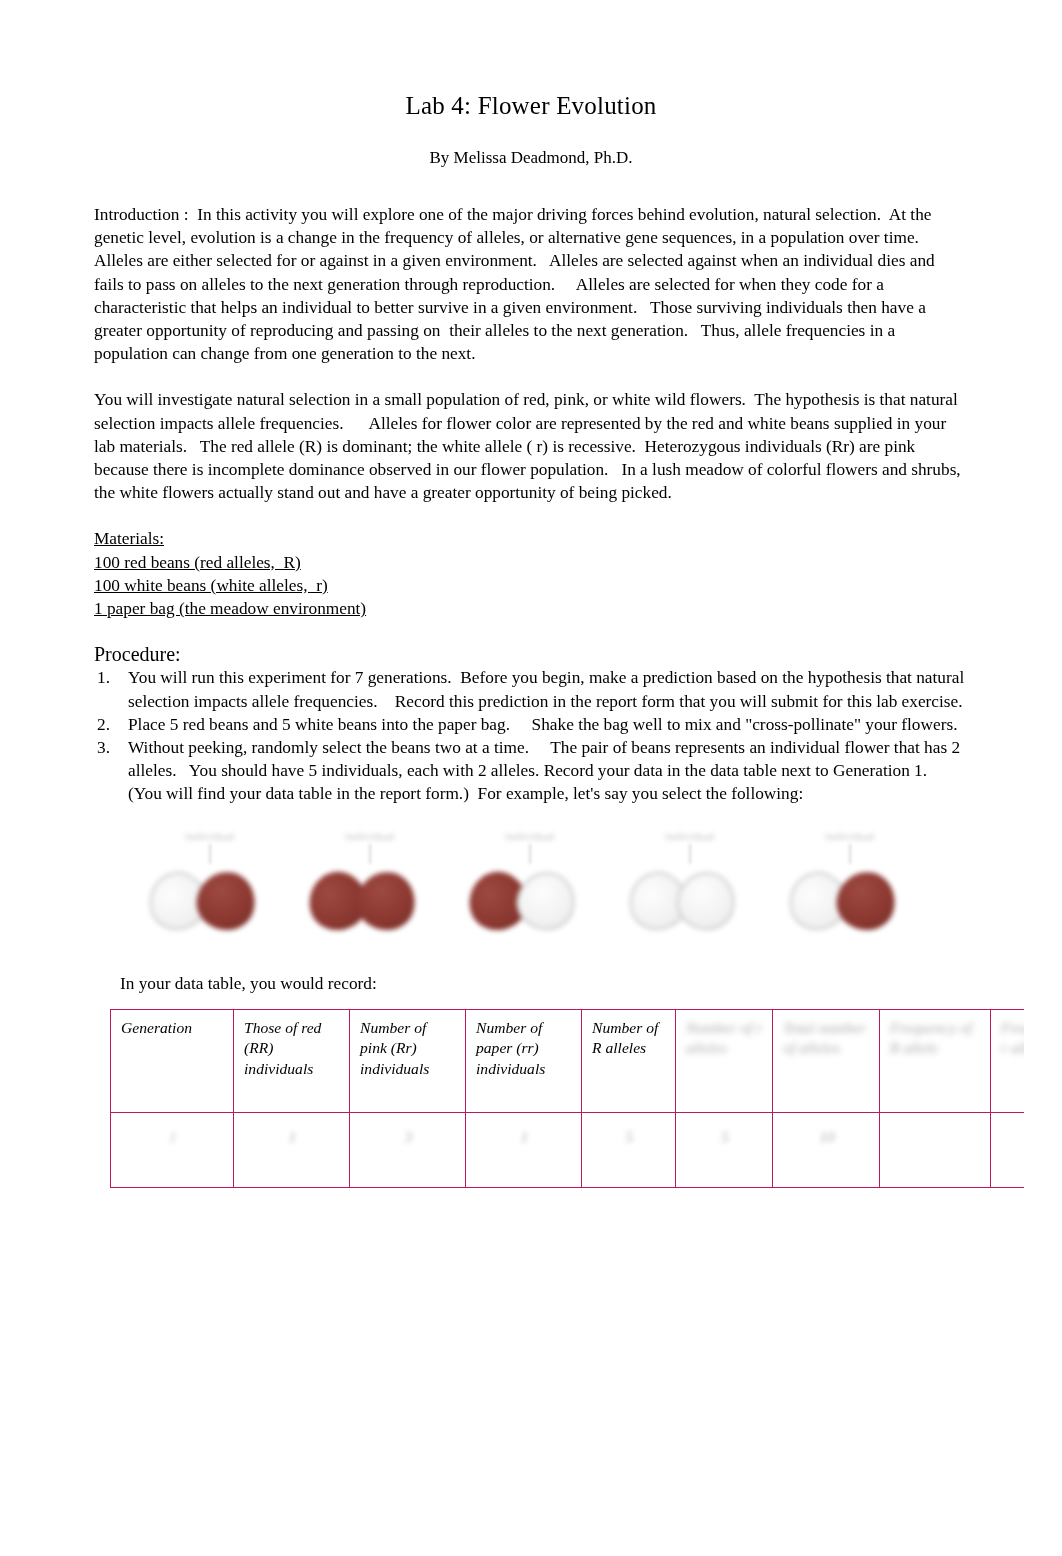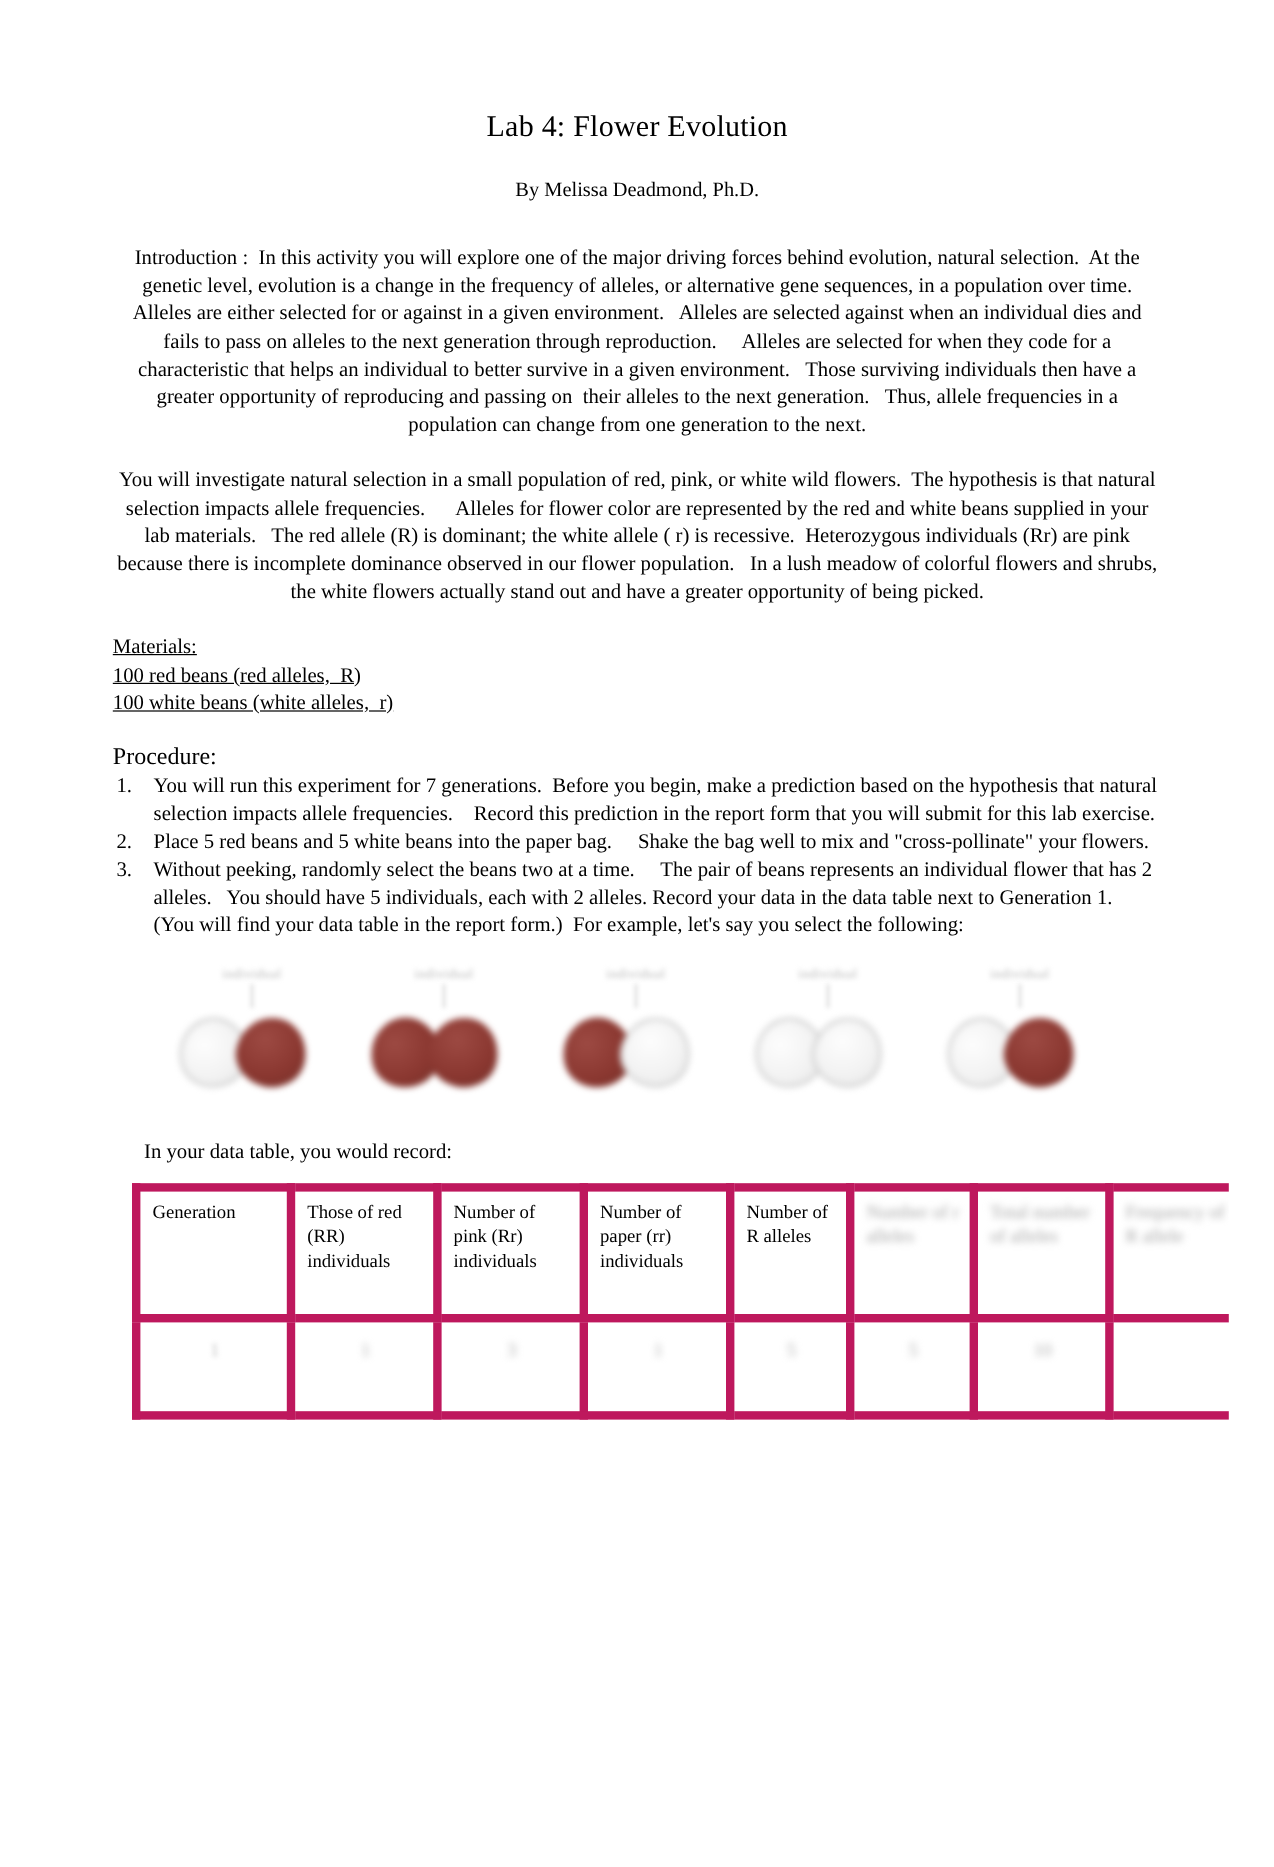--- a/index.html
+++ b/index.html
@@ -39,21 +39,21 @@
     text-align: center;
     font-size: 17px;
     margin: 0;
     padding-top: 28px;
   }
 
   
   .para {
     font-size: 17.3px;
     line-height: 23.2px;
-    text-align: center;
+    text-align: left;
     margin: 0;
     white-space: pre-wrap;
   }
   .para-intro { padding-top: 35px; }
   .para-gap   { padding-top: 23px; }
 
   
   .materials-block {
     padding-top: 23px;
     font-size: 17.3px;
@@ -153,27 +153,28 @@
     margin-top: 14px;
     margin-left: 16px;
     width: 822px;
   }
   table.data-table {
     border-collapse: collapse;
     width: 822px;
     table-layout: fixed;
   }
   table.data-table td {
-    border: 7px solid #be185d;
+    border: 1px solid #be185d;
     vertical-align: top;
     padding: 8px 8px 8px 10px;
     font-size: 15.6px;
     line-height: 20.5px;
     word-wrap: break-word;
     overflow-wrap: break-word;
+    font-style: italic;
   }
   table.data-table tr.header-row td { height: 86px; }
   table.data-table tr.value-row td  { height: 52px; text-align: center; padding-top: 14px; }
   .col-1 { width: 104px; }
   .col-2, .col-3, .col-4 { width: 97px; }
   .col-5 { width: 75px; }
   .col-6 { width: 78px; }
   .col-7 { width: 88px; }
   .col-8, .col-9 { width: 92px; }
 
@@ -191,20 +192,21 @@
     <p class="doc-byline">By Melissa Deadmond, Ph.D.</p>
 
     <p class="para para-intro">Introduction :  In this activity you will explore one of the major driving forces behind evolution, natural selection.  At the genetic level, evolution is a change in the frequency of alleles, or alternative gene sequences, in a population over time.   Alleles are either selected for or against in a given environment.   Alleles are selected against when an individual dies and fails to pass on alleles to the next generation through reproduction.     Alleles are selected for when they code for a characteristic that helps an individual to better survive in a given environment.   Those surviving individuals then have a greater opportunity of reproducing and passing on  their alleles to the next generation.   Thus, allele frequencies in a population can change from one generation to the next.</p>
 
     <p class="para para-gap">You will investigate natural selection in a small population of red, pink, or white wild flowers.  The hypothesis is that natural selection impacts allele frequencies.      Alleles for flower color are represented by the red and white beans supplied in your lab materials.   The red allele (R) is dominant; the white allele ( r) is recessive.  Heterozygous individuals (Rr) are pink because there is incomplete dominance observed in our flower population.   In a lush meadow of colorful flowers and shrubs, the white flowers actually stand out and have a greater opportunity of being picked.</p>
 
     <div class="materials-block">
       <div class="materials-line">Materials:</div>
       <div class="materials-line">100 red beans (red alleles,  R)</div>
       <div class="materials-line">100 white beans (white alleles,  r)</div>
+      <div class="materials-line">1 paper bag (the meadow environment)</div>
     </div>
 
     <div class="procedure-head">Procedure:</div>
 
     <ol class="procedure">
       <li><span class="num">1.</span><span>You will run this experiment for 7 generations.  Before you begin, make a prediction based on the hypothesis that natural selection impacts allele frequencies.    Record this prediction in the report form that you will submit for this lab exercise.</span></li>
       <li><span class="num">2.</span><span>Place 5 red beans and 5 white beans into the paper bag.     Shake the bag well to mix and "cross-pollinate" your flowers.</span></li>
       <li><span class="num">3.</span><span>Without peeking, randomly select the beans two at a time.     The pair of beans represents an individual flower that has 2 alleles.   You should have 5 individuals, each with 2 alleles. Record your data in the data table next to Generation 1.  (You will find your data table in the report form.)  For example, let's say you select the following:</span></li>
     </ol>
 

